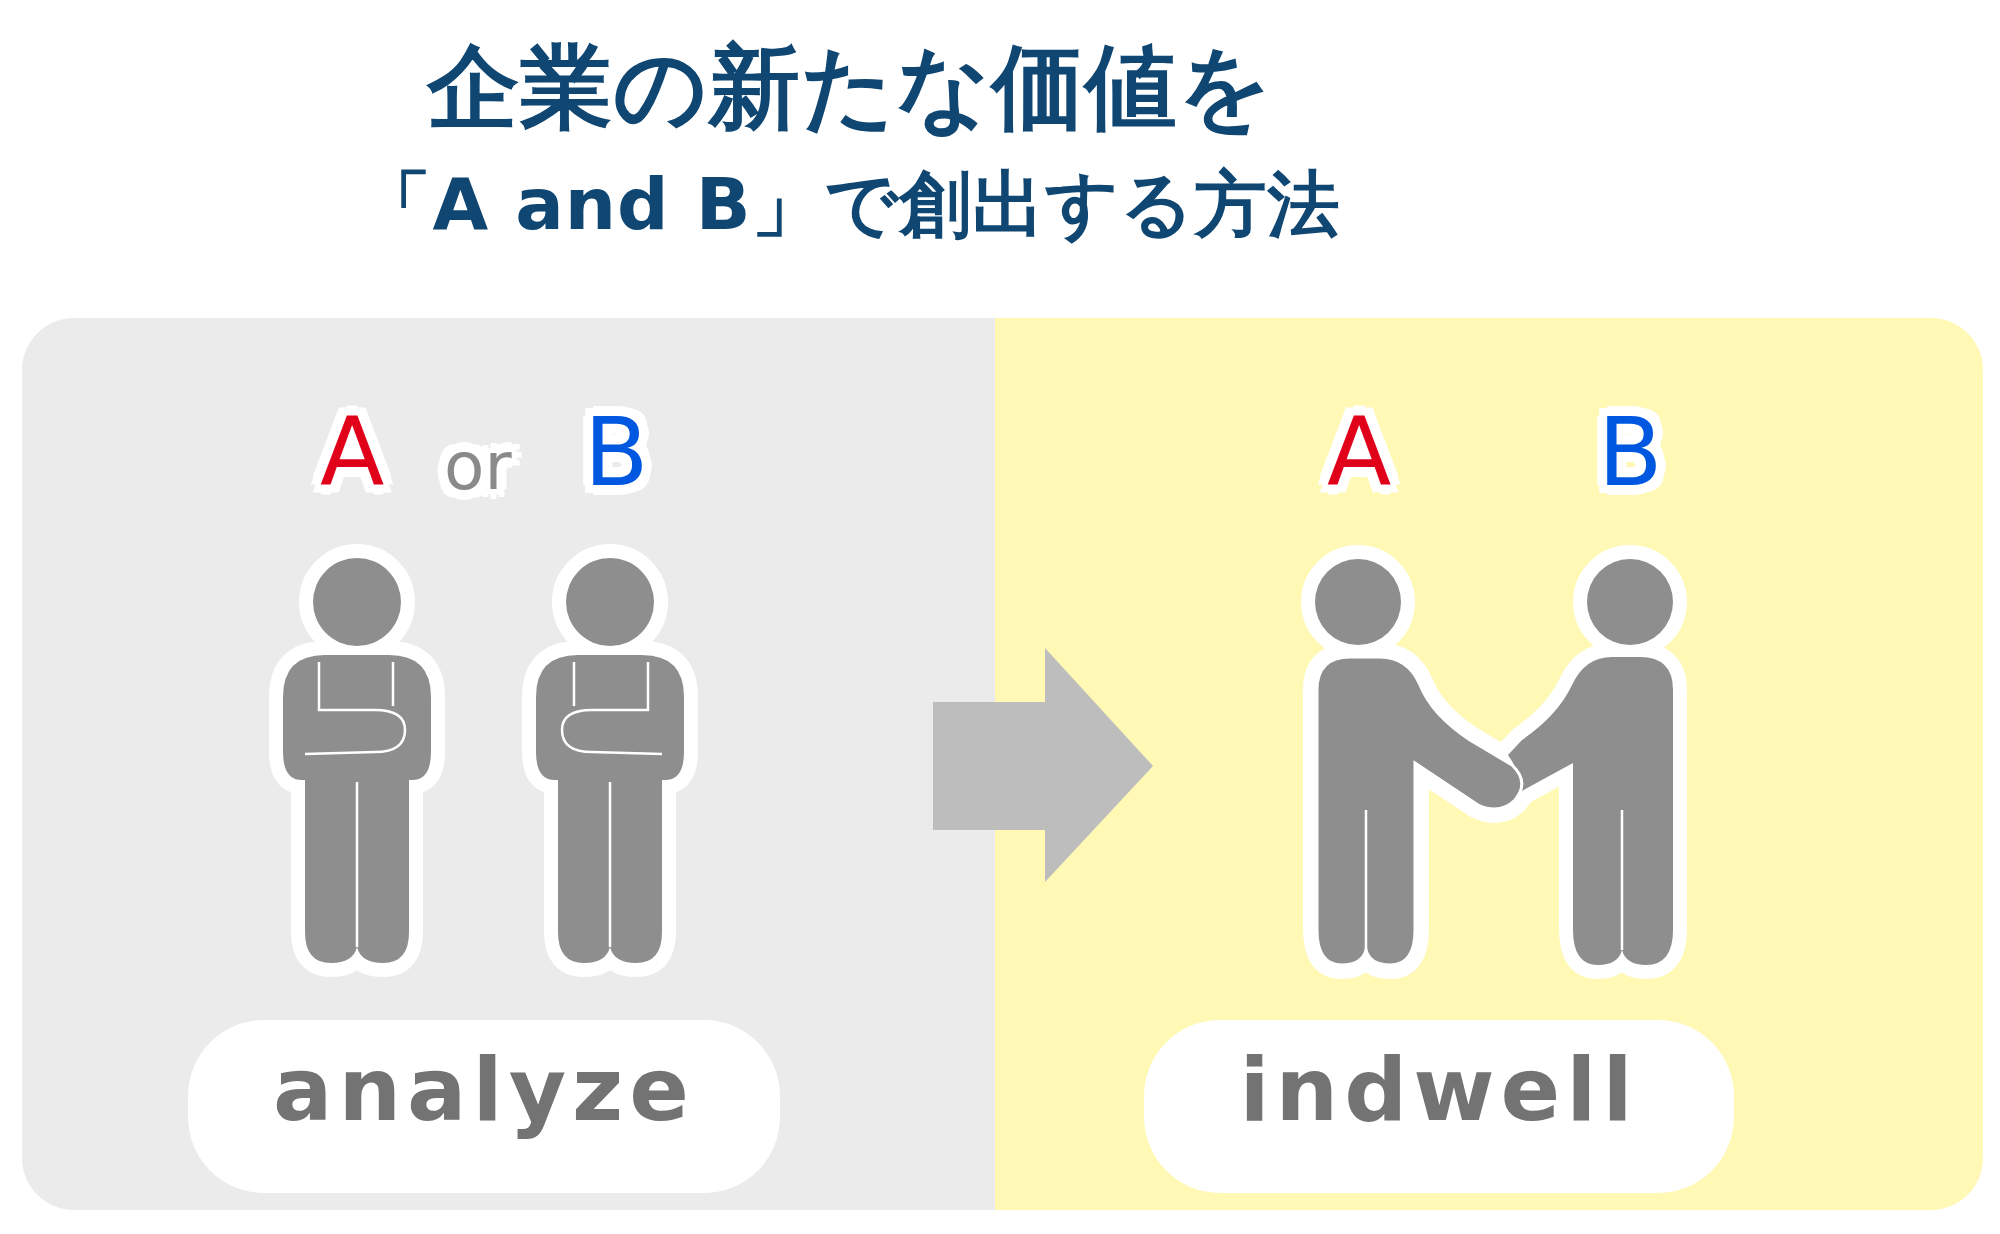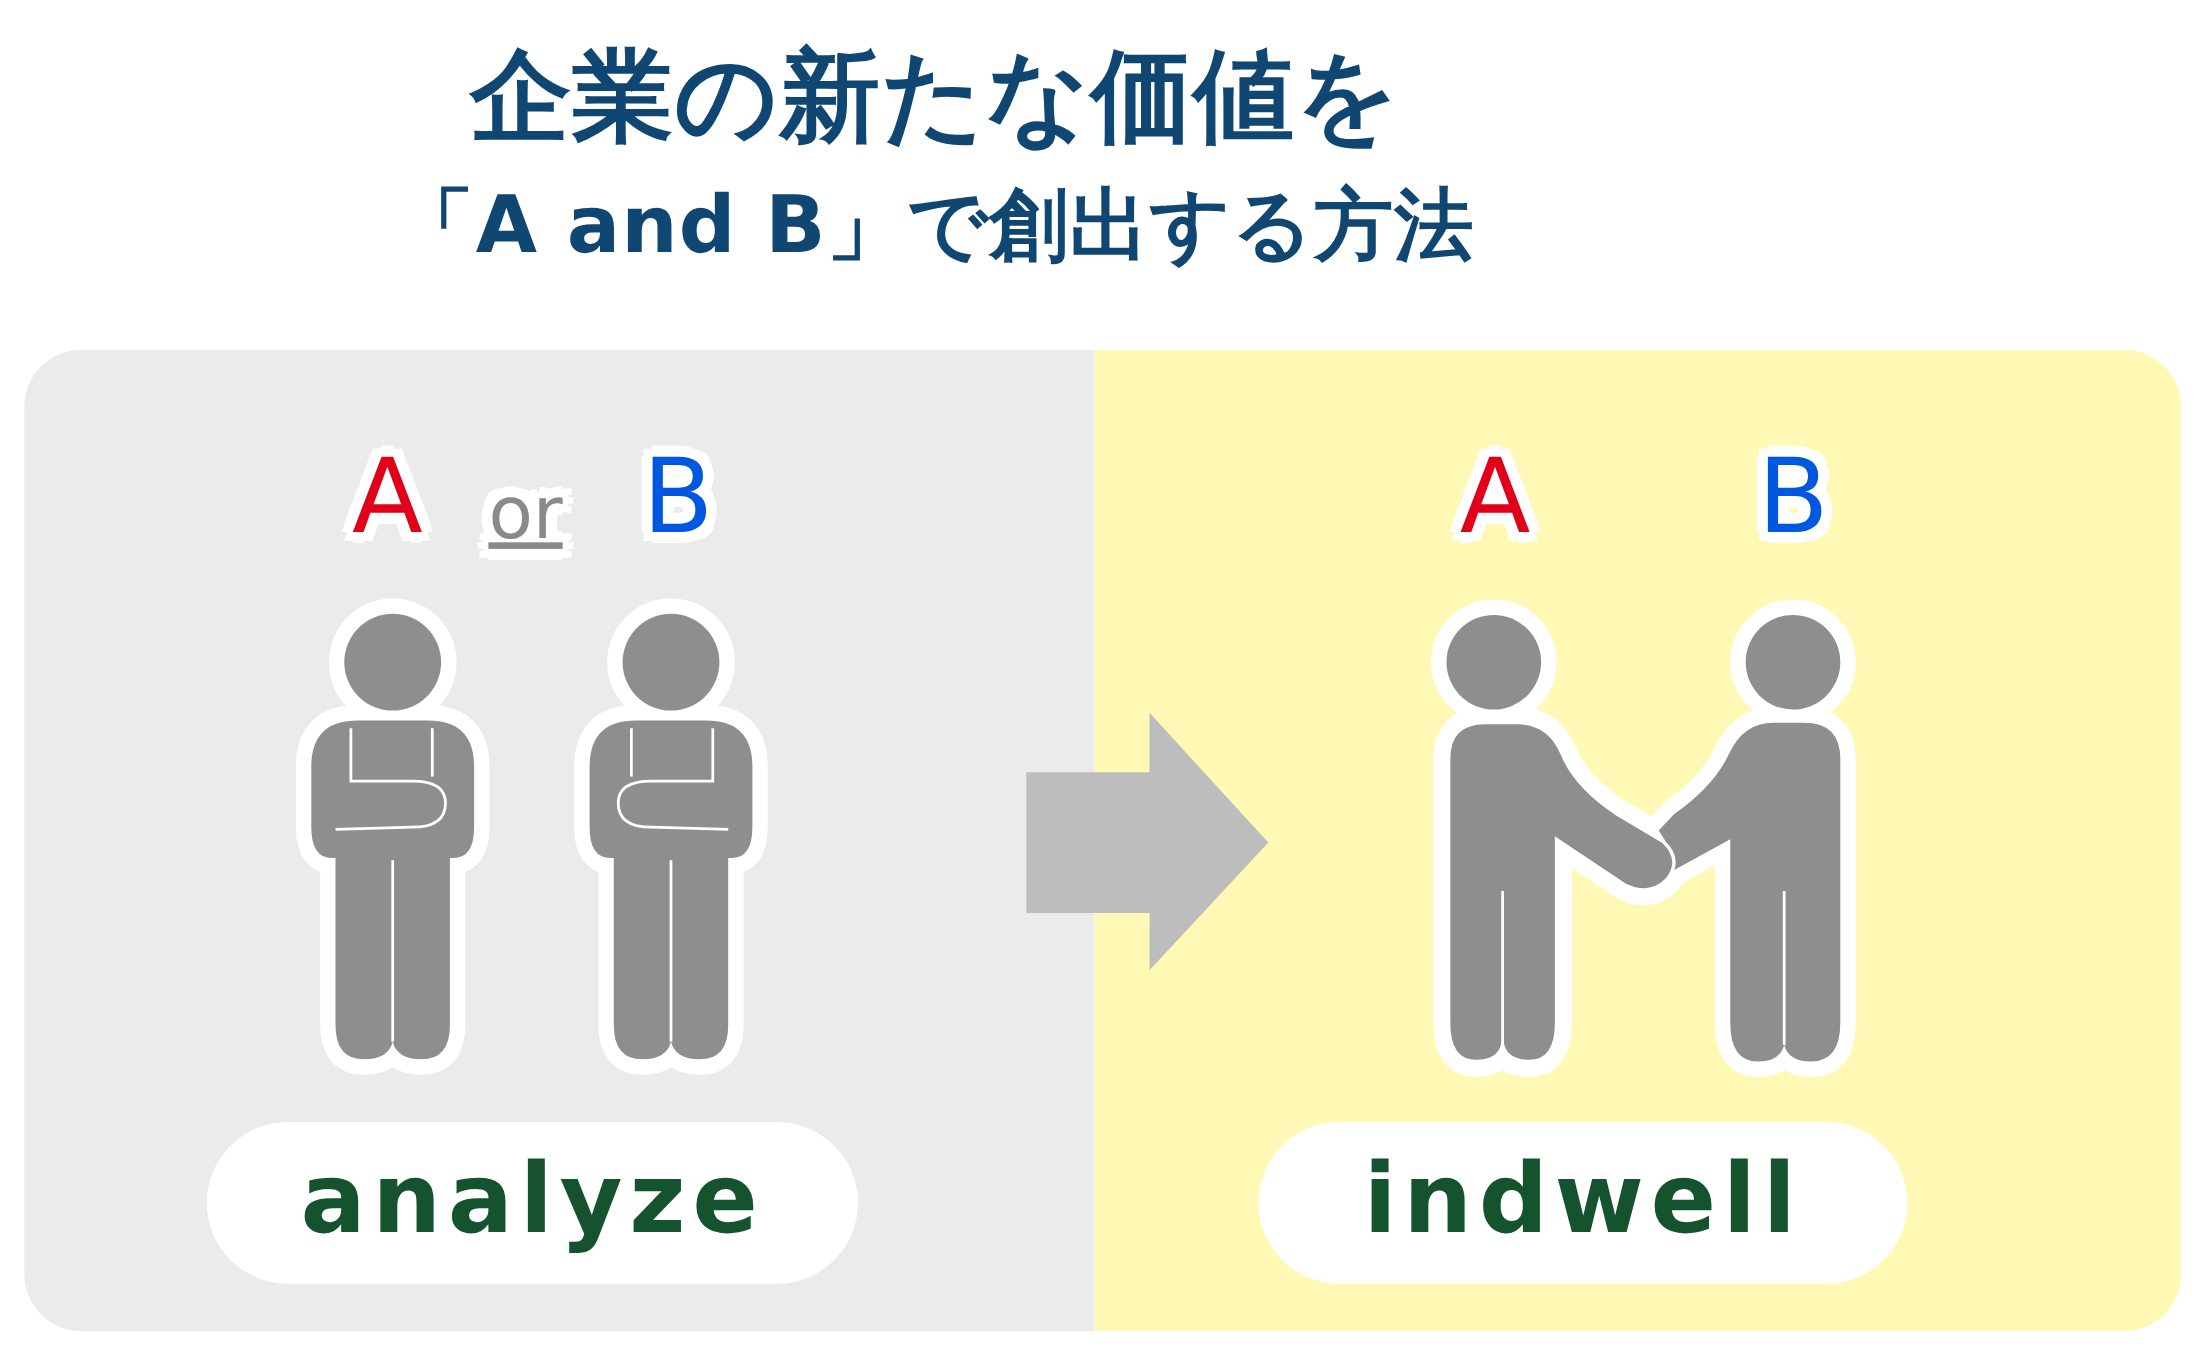--- a/index.html
+++ b/index.html
@@ -30,42 +30,42 @@
       10px 0 0 #fff, -10px 0 0 #fff, 0 10px 0 #fff, 0 -10px 0 #fff,
       8px 8px 0 #fff, -8px 8px 0 #fff, 8px -8px 0 #fff, -8px -8px 0 #fff;
   }
   .lbl-a { color: #e0001a; }
   .lbl-b { color: #0057e0; }
   .lbl-conj { color: #8a8a8a; font-size: 66px; top: 14px; }
 
   .figures { position: absolute; left: 0; top: 0; width: 2000px; height: 1234px; }
 
   .pill {
-    position: absolute; top: 1020px; height: 147px; background: #ffffff;
+    position: absolute; top: 1020px; height: 173px; background: #ffffff;
     border-radius: 76px; text-align: center;
-    color: #14532d; font-family: "DejaVu Sans", sans-serif; font-weight: bold;
+    color: #737373; font-family: "DejaVu Sans", sans-serif; font-weight: bold;
     font-size: 88px; line-height: 140px; letter-spacing: 6px;
   }
   .pill-left { left: 188px; width: 592px; }
   .pill-right { left: 1144px; width: 590px; }
 </style>
 </head>
 <body>
 
 <div class="title title-line-1">企業の新たな価値を</div>
 <div class="title title-line-2">「A and B」で創出する方法</div>
 
 <div class="panel-wrap">
   <div class="panel-left"></div>
   <div class="panel-right"></div>
 </div>
 
 <div class="label-row" style="left:0;width:1000px;">
   <span class="lbl lbl-a" style="left:320px;">A</span>
-  <span class="lbl lbl-conj" style="left:444px;text-decoration:underline;">or</span>
+  <span class="lbl lbl-conj" style="left:444px;">or</span>
   <span class="lbl lbl-b" style="left:584px;">B</span>
 </div>
 
 <div class="label-row" style="left:0;width:2000px;">
   <span class="lbl lbl-a" style="left:1327px;">A</span>
   <span class="lbl lbl-b" style="left:1598px;">B</span>
 </div>
 
 <svg class="figures" viewBox="0 0 2000 1234" width="2000" height="1234">
   <defs>

